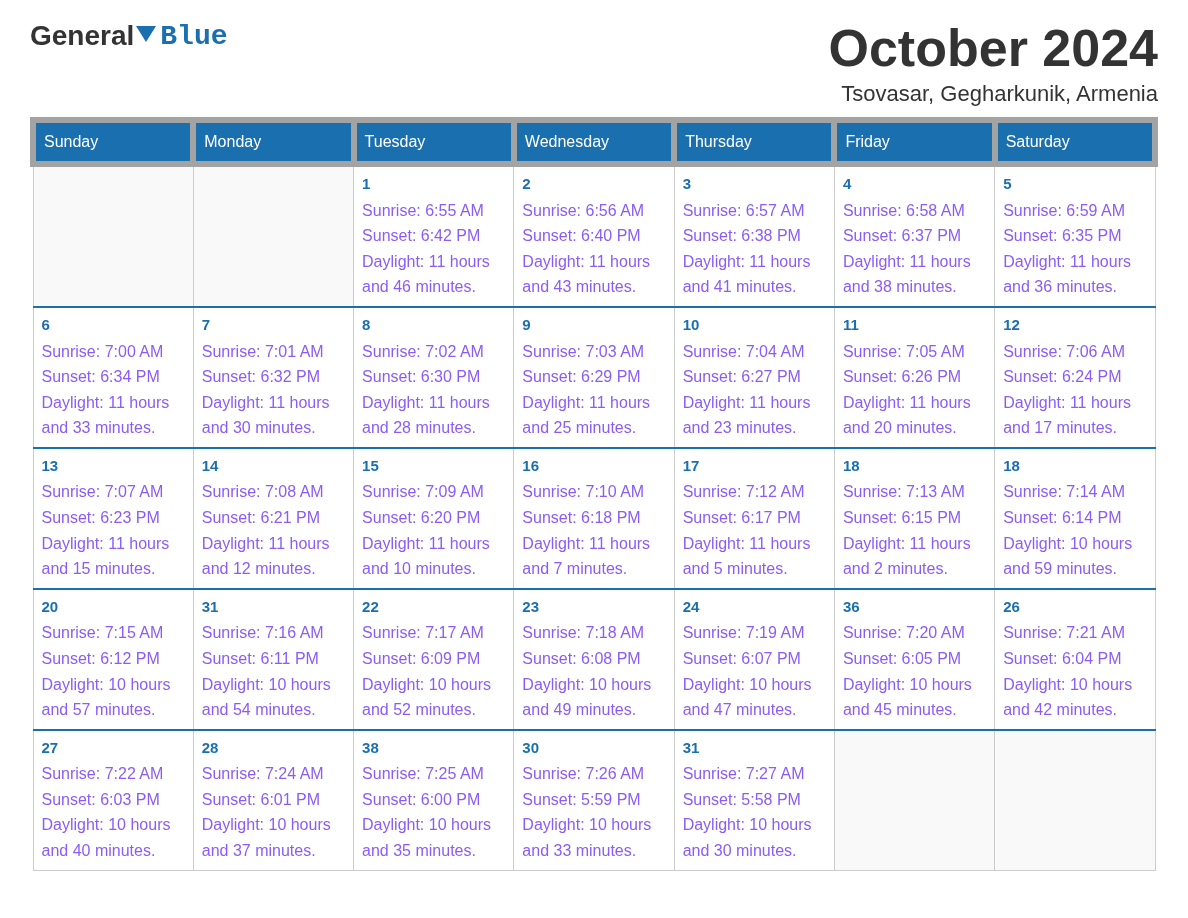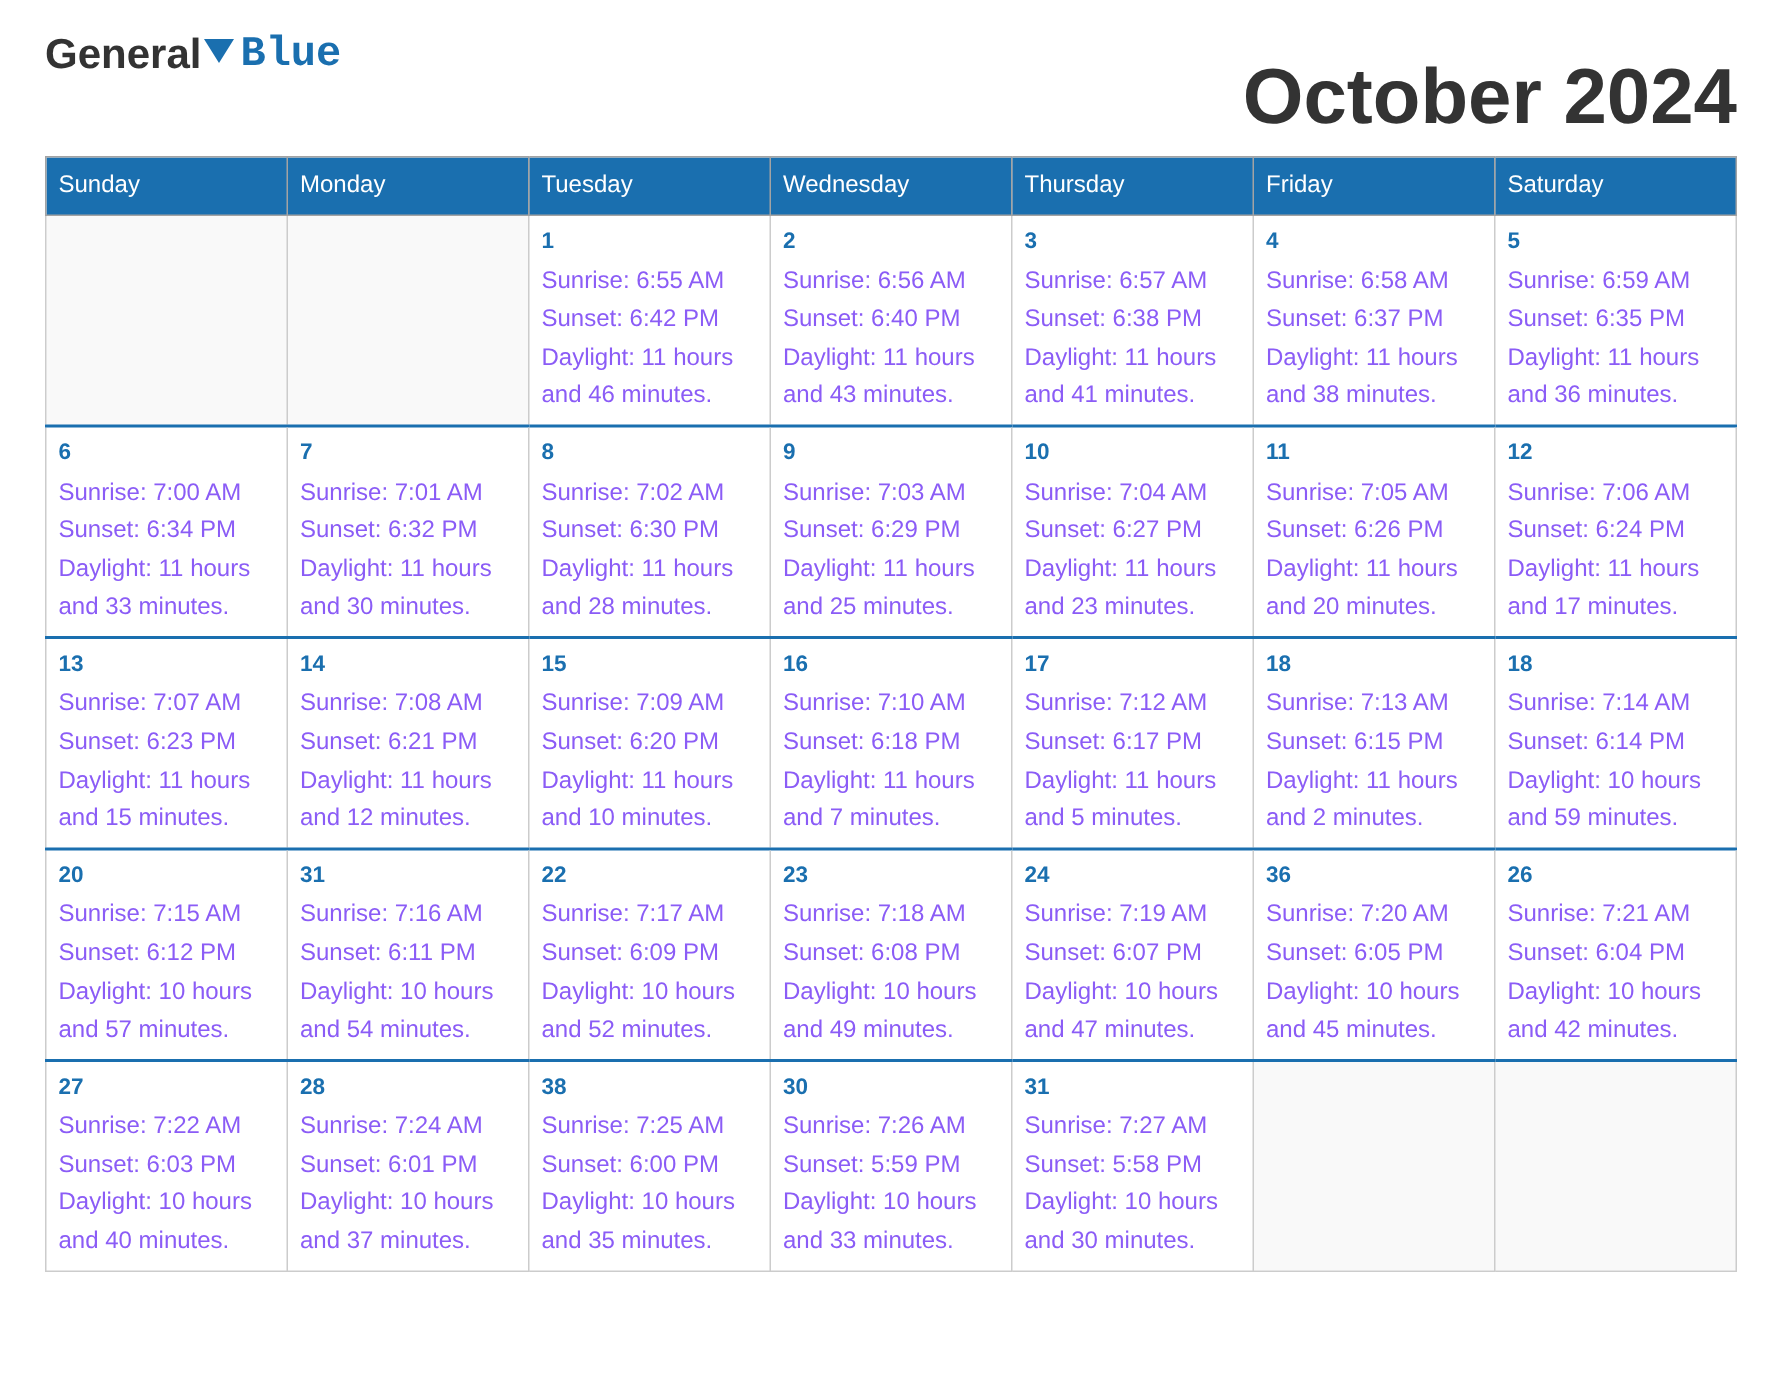--- a/index.html
+++ b/index.html
@@ -36,21 +36,20 @@
       height: 0;
       border-left: 10px solid transparent;
       border-right: 10px solid transparent;
       border-top: 16px solid #1a6faf;
       display: inline-block;
       margin-left: 2px;
       margin-bottom: 4px;
     }
     .title-area {
       text-align: right;
-      margin-top: 17px;
     }
     .month-title {
       font-size: 52px;
       font-weight: bold;
       color: #333;
       line-height: 1.1;
     }
     .location-title {
       font-size: 22px;
       color: #333;
@@ -61,21 +60,21 @@
       border-collapse: collapse;
       margin-top: 10px;
     }
     .calendar-table th {
       background-color: #1a6faf;
       color: #fff;
       padding: 10px 8px;
       text-align: left;
       font-size: 16px;
       font-weight: normal;
-      border: 1px solid #a3a3a3;
+      border: 6px solid #a3a3a3;
     }
     .calendar-table td {
       vertical-align: top;
       border: 1px solid #ccc;
       padding: 6px 8px;
       width: calc(100% / 7);
       min-height: 90px;
       font-size: 13.5px;
       line-height: 1.5;
     }
@@ -106,20 +105,21 @@
     <div class="logo-text">
       <span class="logo-general">General</span>
       <span class="logo-triangle"></span>
     </div>
     <div style="margin-left: 4px;">
       <span class="logo-blue" style="font-size:28px; font-weight:bold;font-family:Liberation Mono, monospace;">Blue</span>
     </div>
   </div>
   <div class="title-area">
     <div class="month-title">October 2024</div>
+    <div class="location-title">Tsovasar, Gegharkunik, Armenia</div>
   </div>
 </div>
 
 <table class="calendar-table">
   <thead>
     <tr>
     <th>Sunday</th>
         <th>Monday</th>
         <th>Tuesday</th>
         <th>Wednesday</th>

